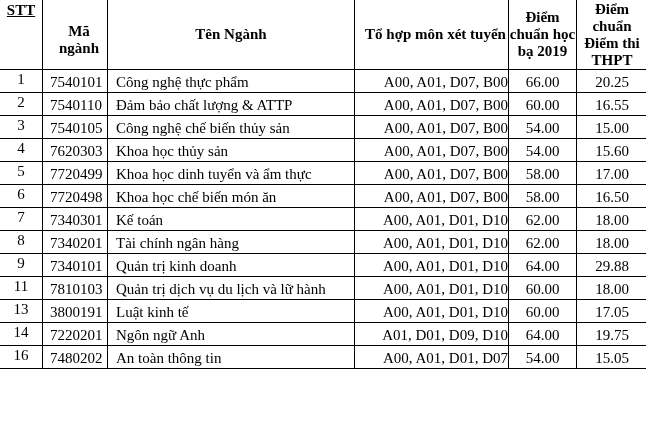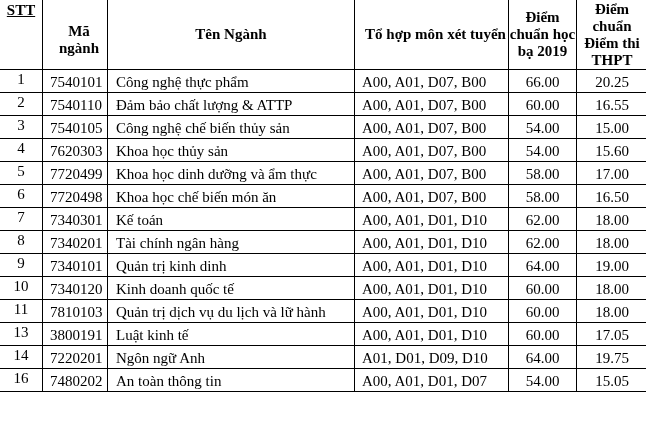--- a/index.html
+++ b/index.html
@@ -19,21 +19,21 @@
   thead tr { height: 70px; }
   tbody tr { height: 23px; }
   td { line-height: 20px; vertical-align: bottom; white-space: nowrap; overflow: hidden; }
   .c-stt { text-align: center; vertical-align: top; }
   th.c-stt { vertical-align: top; padding-top: 2px; text-decoration: underline; }
   td.c-stt { vertical-align: top; line-height: 19px; }
   .c-code { text-align: left; padding-left: 7px; }
   th.c-code { text-align: center; padding-left: 8px; padding-top: 10px; }
   .c-name { text-align: left; padding-left: 8px; margin-top: 29px; }
   th.c-name { text-align: center; padding-left: 0; }
-  .c-combo { text-align: left; padding-left: 7px; }
+  .c-combo { text-align: right; padding-left: 7px; }
   th.c-combo { text-align: center; padding-left: 8px; }
   .c-s1, .c-s2 { text-align: center; }
 </style>
 </head>
 <body>
 
 <table>
   <colgroup>
     <col style="width:43px">
     <col style="width:65px">
@@ -81,21 +81,21 @@
         <td class="c-stt">4</td>
         <td class="c-code">7620303</td>
         <td class="c-name">Khoa học thủy sản</td>
         <td class="c-combo">A00, A01, D07, B00</td>
         <td class="c-s1">54.00</td>
         <td class="c-s2">15.60</td>
       </tr>
       <tr>
         <td class="c-stt">5</td>
         <td class="c-code">7720499</td>
-        <td class="c-name">Khoa học dinh dưỡng và ẩm thực</td>
+        <td class="c-name">Khoa học dinh tuyển và ẩm thực</td>
         <td class="c-combo">A00, A01, D07, B00</td>
         <td class="c-s1">58.00</td>
         <td class="c-s2">17.00</td>
       </tr>
       <tr>
         <td class="c-stt">6</td>
         <td class="c-code">7720498</td>
         <td class="c-name">Khoa học chế biến món ăn</td>
         <td class="c-combo">A00, A01, D07, B00</td>
         <td class="c-s1">58.00</td>
@@ -113,32 +113,24 @@
         <td class="c-stt">8</td>
         <td class="c-code">7340201</td>
         <td class="c-name">Tài chính ngân hàng</td>
         <td class="c-combo">A00, A01, D01, D10</td>
         <td class="c-s1">62.00</td>
         <td class="c-s2">18.00</td>
       </tr>
       <tr>
         <td class="c-stt">9</td>
         <td class="c-code">7340101</td>
-        <td class="c-name">Quản trị kinh dinh</td>
+        <td class="c-name">Quản trị kinh doanh</td>
         <td class="c-combo">A00, A01, D01, D10</td>
         <td class="c-s1">64.00</td>
-        <td class="c-s2">19.00</td>
-      </tr>
-      <tr>
-        <td class="c-stt">10</td>
-        <td class="c-code">7340120</td>
-        <td class="c-name">Kinh doanh quốc tế</td>
-        <td class="c-combo">A00, A01, D01, D10</td>
-        <td class="c-s1">60.00</td>
-        <td class="c-s2">18.00</td>
+        <td class="c-s2">29.88</td>
       </tr>
       <tr>
         <td class="c-stt">11</td>
         <td class="c-code">7810103</td>
         <td class="c-name">Quản trị dịch vụ du lịch và lữ hành</td>
         <td class="c-combo">A00, A01, D01, D10</td>
         <td class="c-s1">60.00</td>
         <td class="c-s2">18.00</td>
       </tr>
       <tr>

